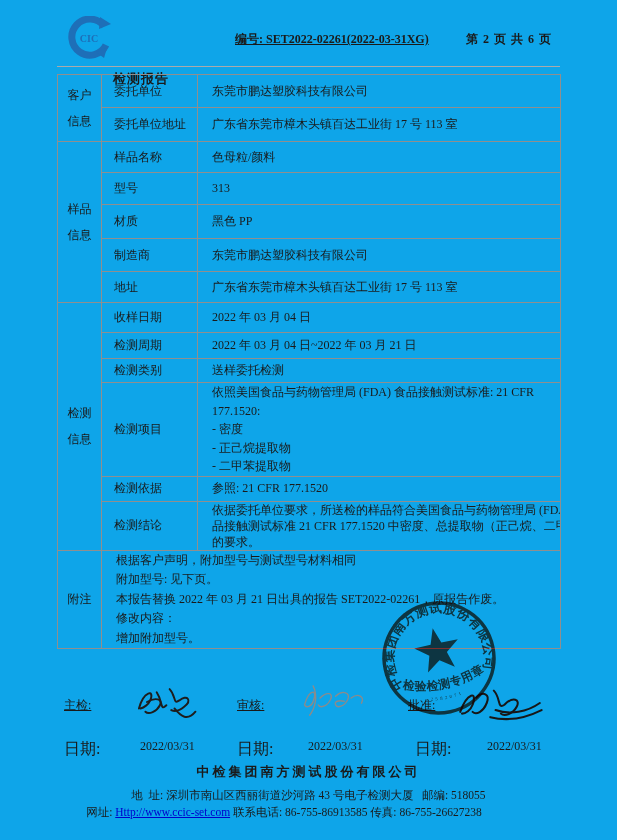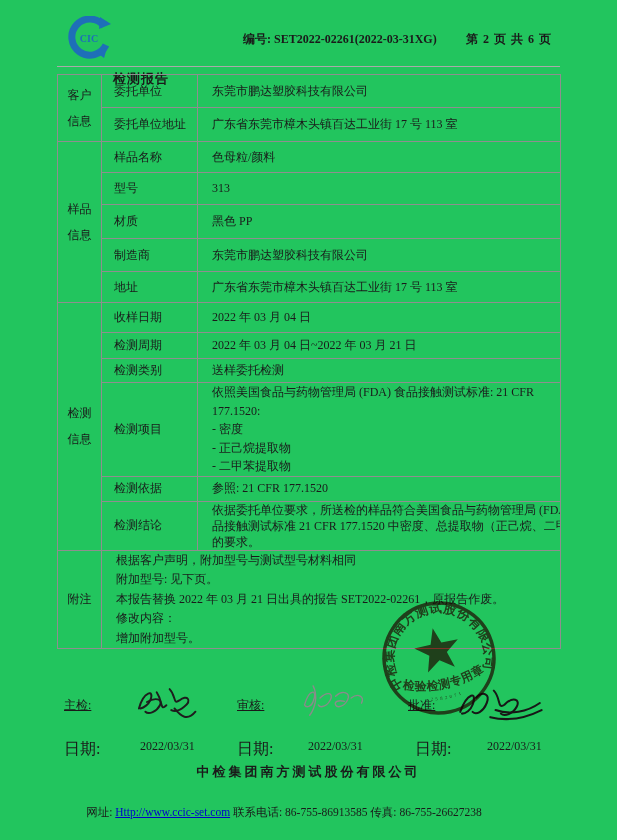--- a/index.html
+++ b/index.html
@@ -1,21 +1,21 @@
 <!DOCTYPE html>
 <html><head>
 <meta charset="utf-8">
 <style>
   * { margin:0; padding:0; box-sizing:border-box; }
   body { background:#ffffff; font-family:"Liberation Serif","DejaVu Serif",serif; color:#1a1a1a; }
-  .page { position:relative; width:617px; height:840px; background:#22c55e; overflow:hidden; }
+  .page { position:relative; width:617px; height:840px; background:#0ea5e9; overflow:hidden; }
 
   
   .hdr-title    { position:absolute; left:113px; top:30px; font-size:13px; font-weight:bold; letter-spacing:1px;margin-top:40px; }
-  .hdr-no       { position:absolute; left:243px; top:31px; font-size:12px; font-weight:bold; }
+  .hdr-no       { position:absolute; left:235px; top:31px; font-size:12px; font-weight:bold;text-decoration:underline; }
   .hdr-page     { position:absolute; left:466px; top:31px; font-size:12px; font-weight:bold; letter-spacing:1px; }
   .hdr-rule     { position:absolute; left:57px; top:66px; width:503px; height:0; border-top:1px solid #aaaaaa; }
   .logo         { position:absolute; left:66px; top:16px; width:46px; height:44px; }
 
   
   table.report { position:absolute; left:57px; top:74px; width:503px; border-collapse:collapse; table-layout:fixed;border-radius:7px; }
   table.report td { border:1px solid #8f8f8f; font-size:12px; vertical-align:middle; overflow:hidden; }
   td.sec   { text-align:center; line-height:18px; }
   td.sec .w { display:block; }
   td.sec .gap { display:block; height:8px; }
@@ -215,15 +215,16 @@
     </text>
     <text font-size="11.6" font-weight="bold" fill="#e03a2e" letter-spacing="0.5" font-family="Liberation Serif, serif">
       <textPath href="#capPath" startOffset="50%" text-anchor="middle">检验检测专用章</textPath>
     </text>
     <text font-size="4.6" fill="#e03a2e" letter-spacing="2.5" font-family="Liberation Serif, serif">
       <textPath href="#codePath" startOffset="50%" text-anchor="middle">2582071</textPath>
     </text>
   </svg>
 
   <div class="f-company">中检集团南方测试股份有限公司</div>
+  <div class="f-line1">地  址: 深圳市南山区西丽街道沙河路 43 号电子检测大厦   邮编: 518055</div>
   <div class="f-line2"><span>网址: </span><a>Http://www.ccic-set.com</a><span> 联系电话: 86-755-86913585 传真: 86-755-26627238</span></div>
 
 </div>
 
 </body></html>

